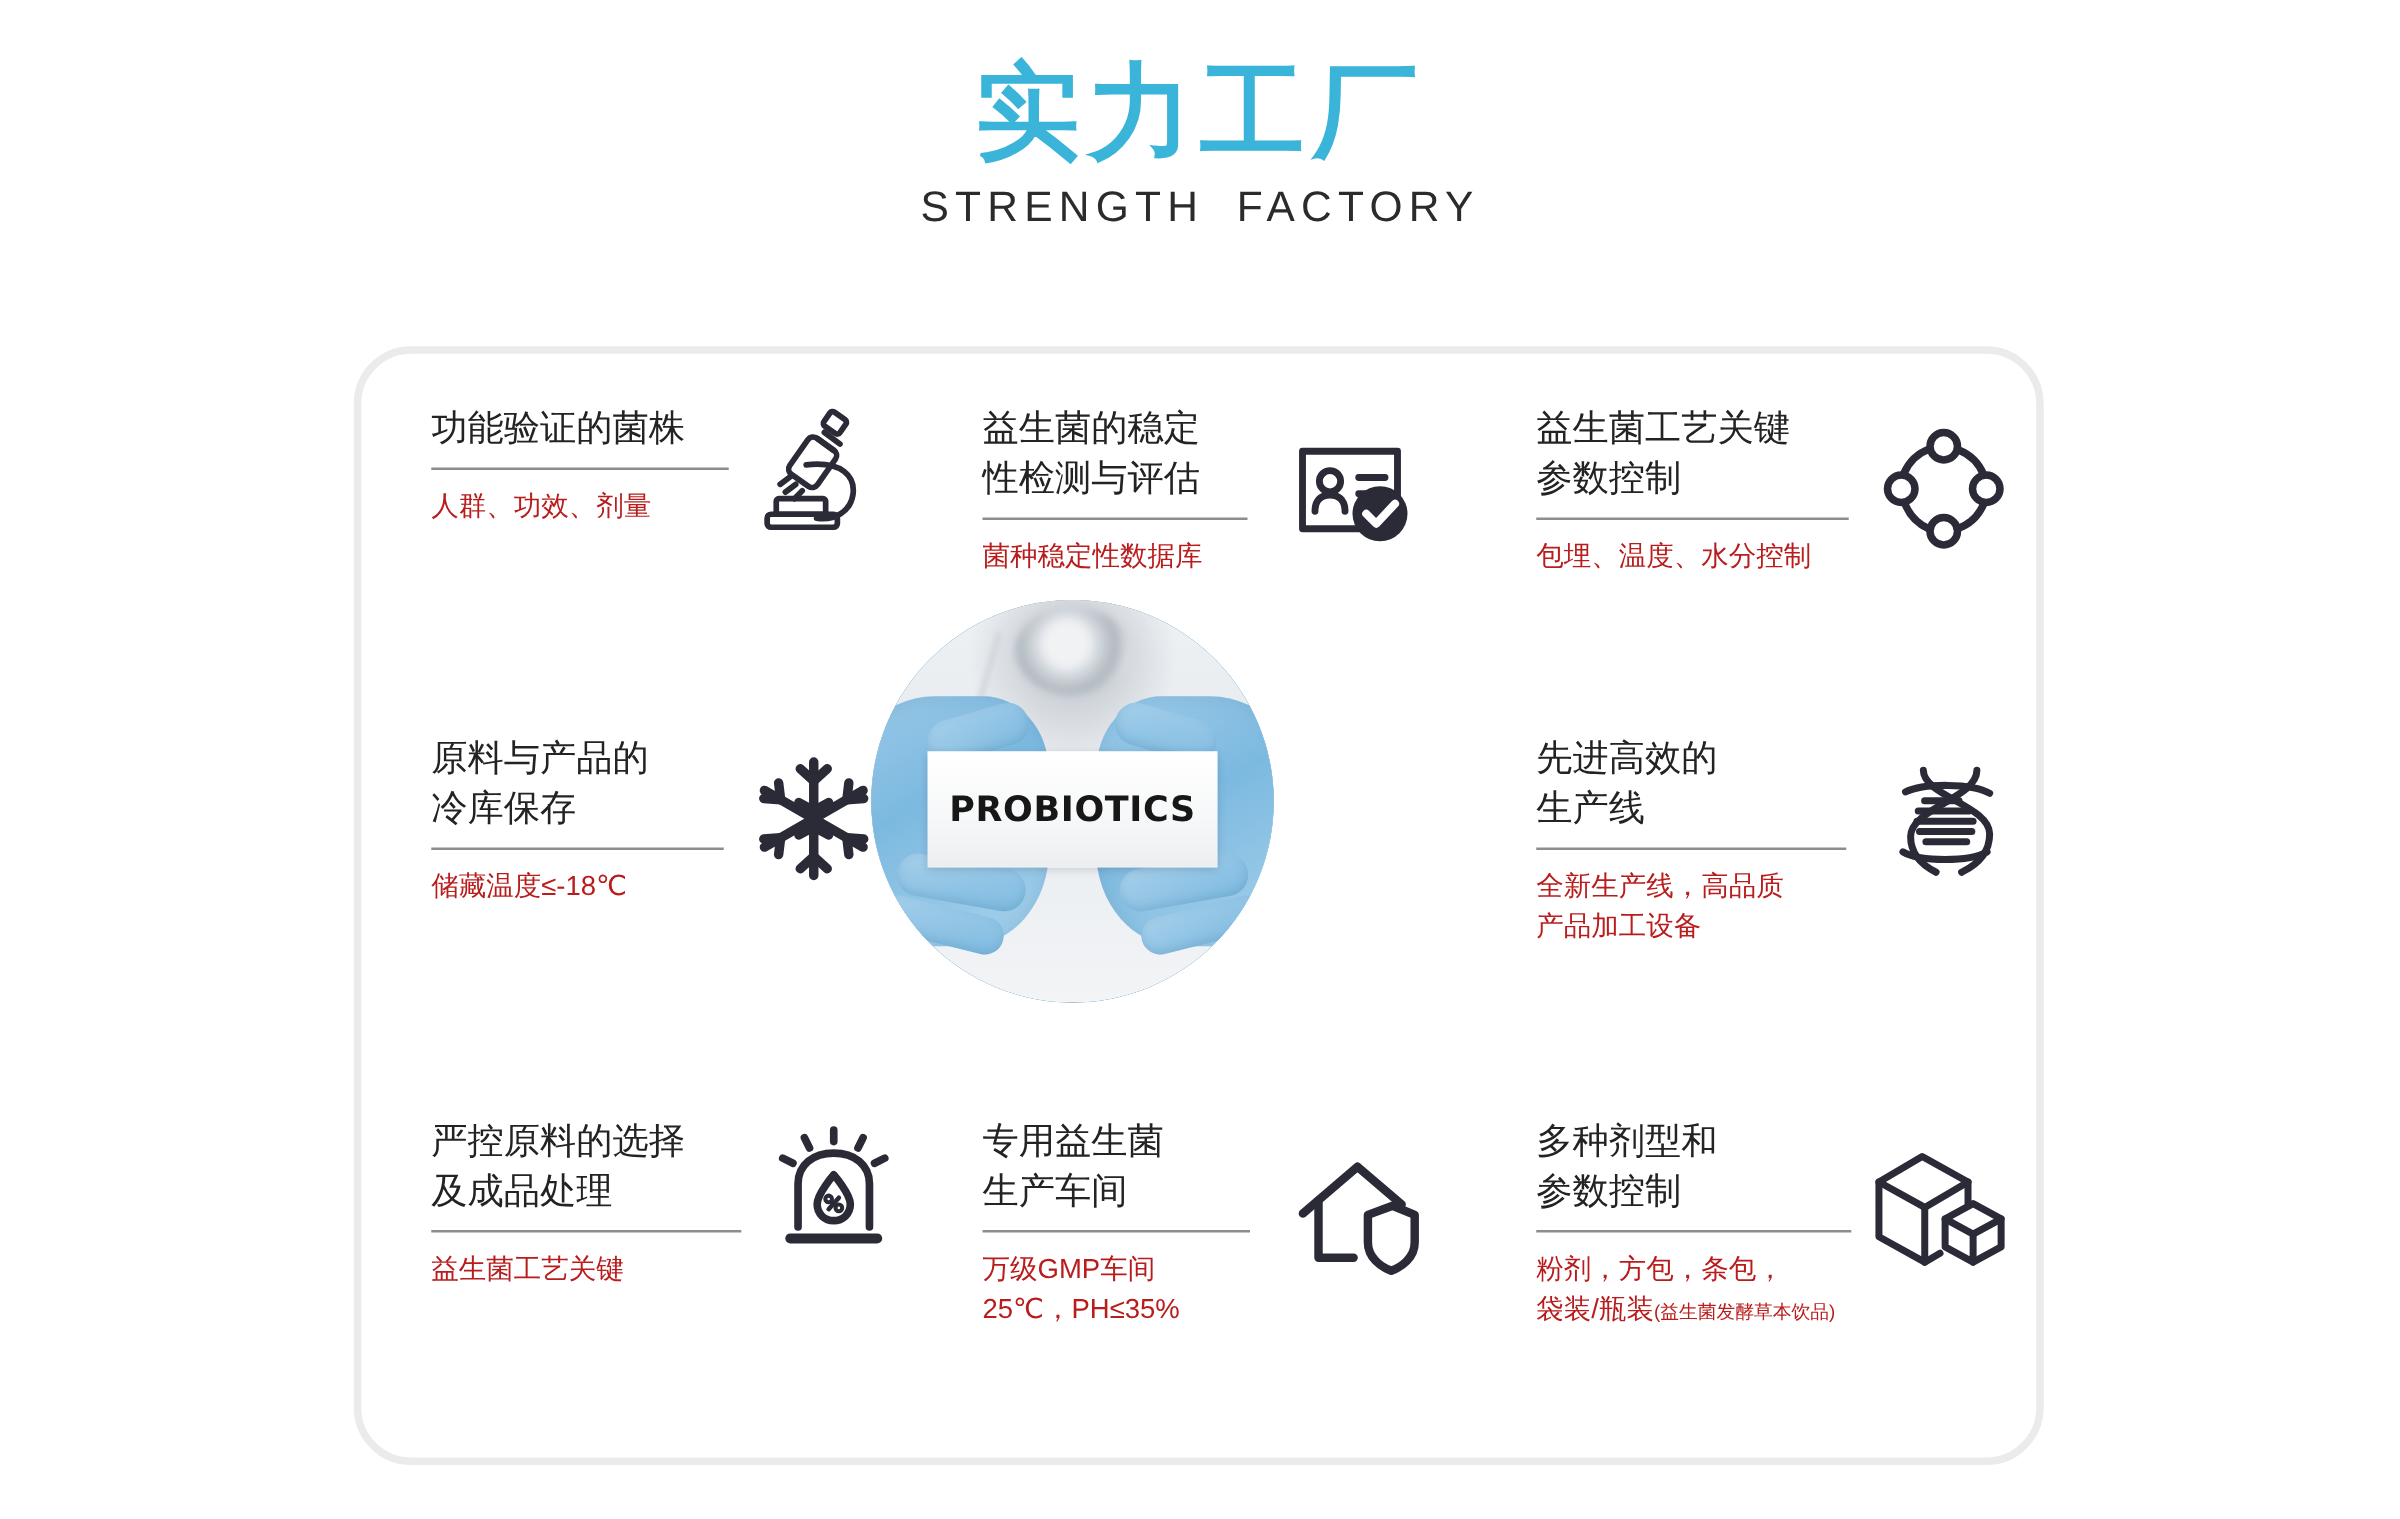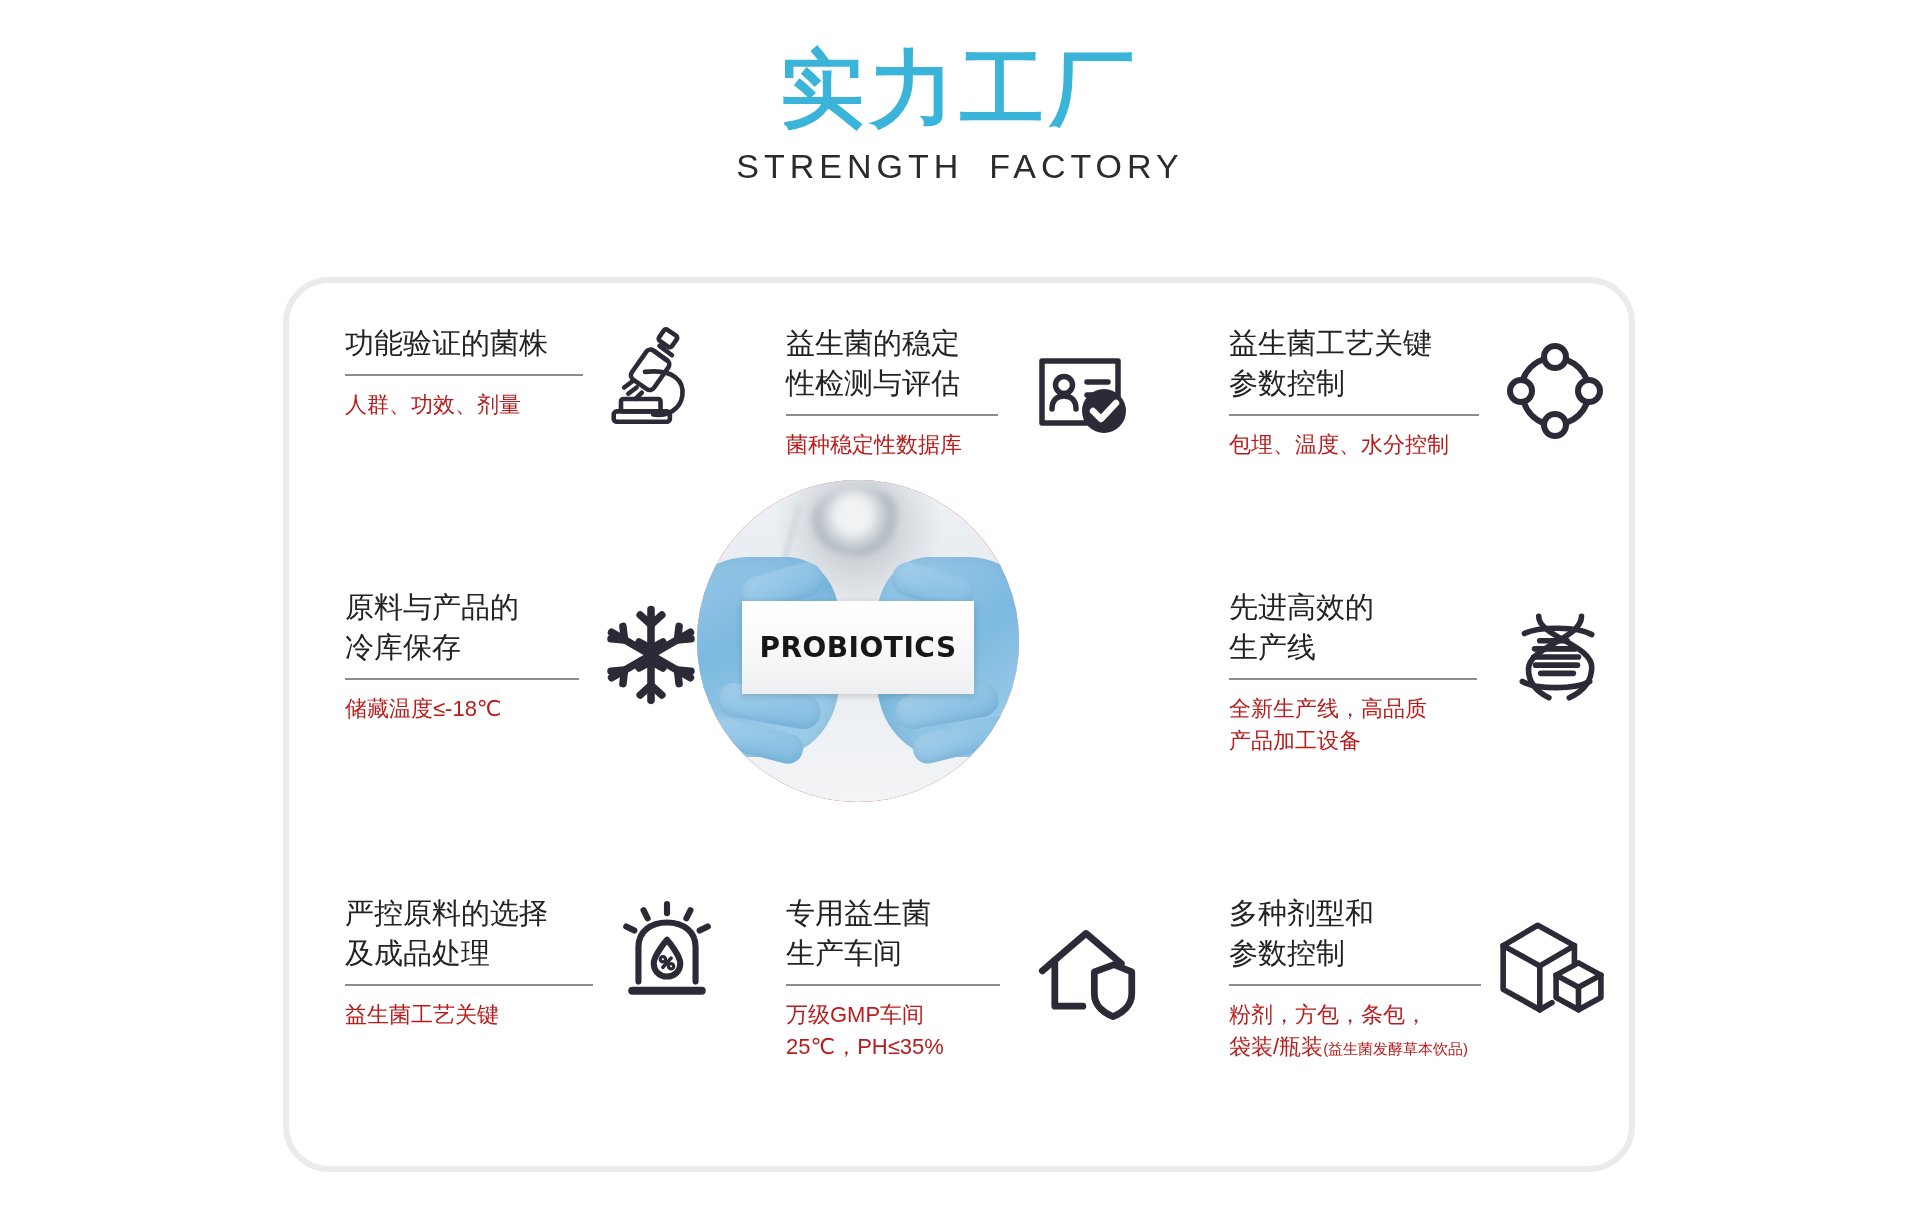--- a/index.html
+++ b/index.html
@@ -93,21 +93,21 @@
   .r2{top:304px;}
   .r3{top:610px;}
 
   
   .photo{
     position:absolute;
     left:396px;top:197px;
     width:322px;height:322px;
     border-radius:50%;
     overflow:hidden;
-    background:#b91c1c;
+    background:#0369a1;
   }
   .photo-inner{position:absolute;inset:0;}
   
   .bg-coat{
     position:absolute;inset:0;
     background:
       radial-gradient(circle at 50% 14%, #c9ced4 0 8%, rgba(201,206,212,0) 26%),
       linear-gradient(180deg,#eef1f4 0%,#e7ebef 38%,#f2f4f6 100%);
   }
   .stetho{

